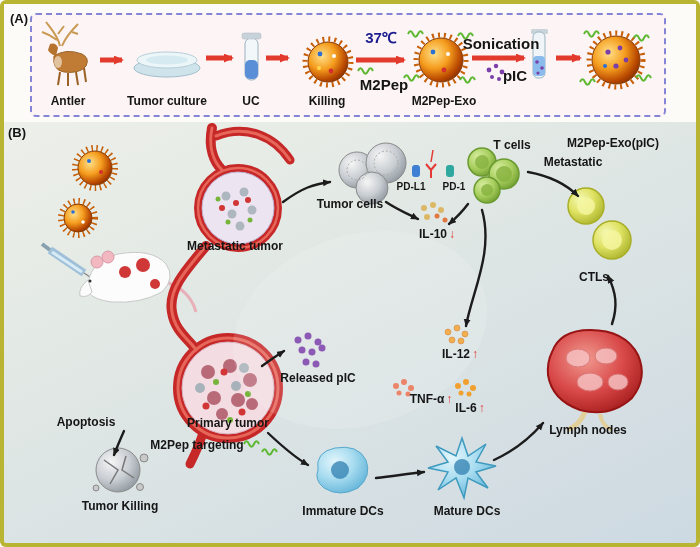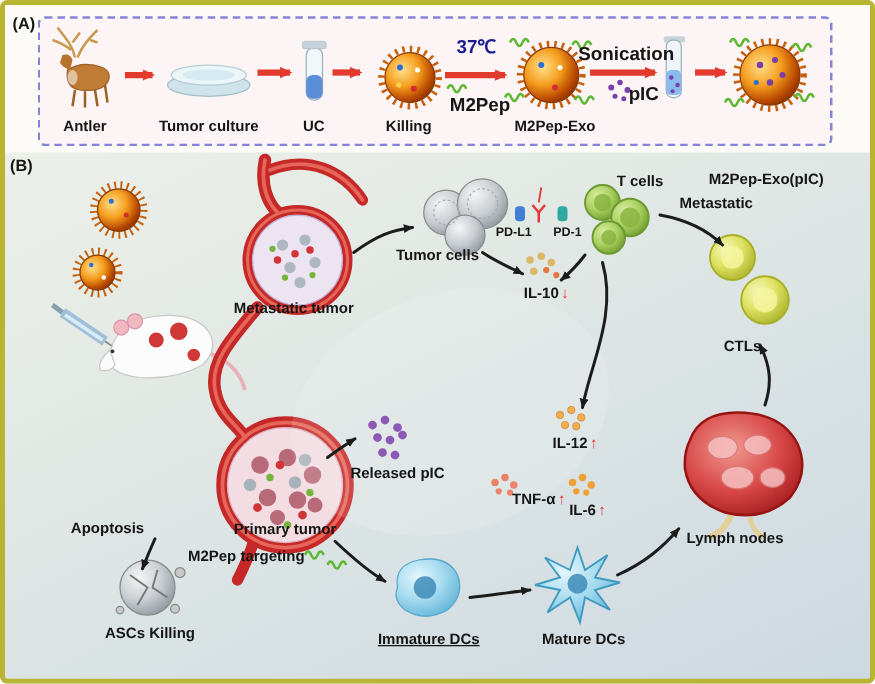--- a/index.html
+++ b/index.html
@@ -435,19 +435,19 @@
   <div class="lbl cy" style="left:437px;top:228px;"><span>IL-10</span><span class="ar">↓</span></div>
   <div class="lbl cy" style="left:460px;top:348px;"><span>IL-12</span><span class="ar">↑</span></div>
   <div class="lbl cy" style="left:407px;top:393px;margin-left:24px;"><span>TNF-α</span><span class="ar">↑</span></div>
   <div class="lbl cy" style="left:470px;top:402px;"><span>IL-6</span><span class="ar">↑</span></div>
 
   <div class="lbl" style="left:318px;top:372px;">Released pIC</div>
   <div class="lbl" style="left:588px;top:424px;">Lymph nodes</div>
   <div class="lbl" style="left:86px;top:416px;">Apoptosis</div>
   <div class="lbl" style="left:228px;top:417px;">Primary tumor</div>
   <div class="lbl" style="left:197px;top:439px;">M2Pep targeting</div>
-  <div class="lbl" style="left:120px;top:500px;">ASCs Killing</div>
-  <div class="lbl" style="left:343px;top:505px;text-decoration:underline;">Immature DCs</div>
+  <div class="lbl" style="left:120px;top:500px;">Tumor Killing</div>
+  <div class="lbl" style="left:343px;top:505px;">Immature DCs</div>
   <div class="lbl" style="left:467px;top:505px;">Mature DCs</div>
 
   <div class="watermark">
   </div>
 </div>
 
 </body></html>

